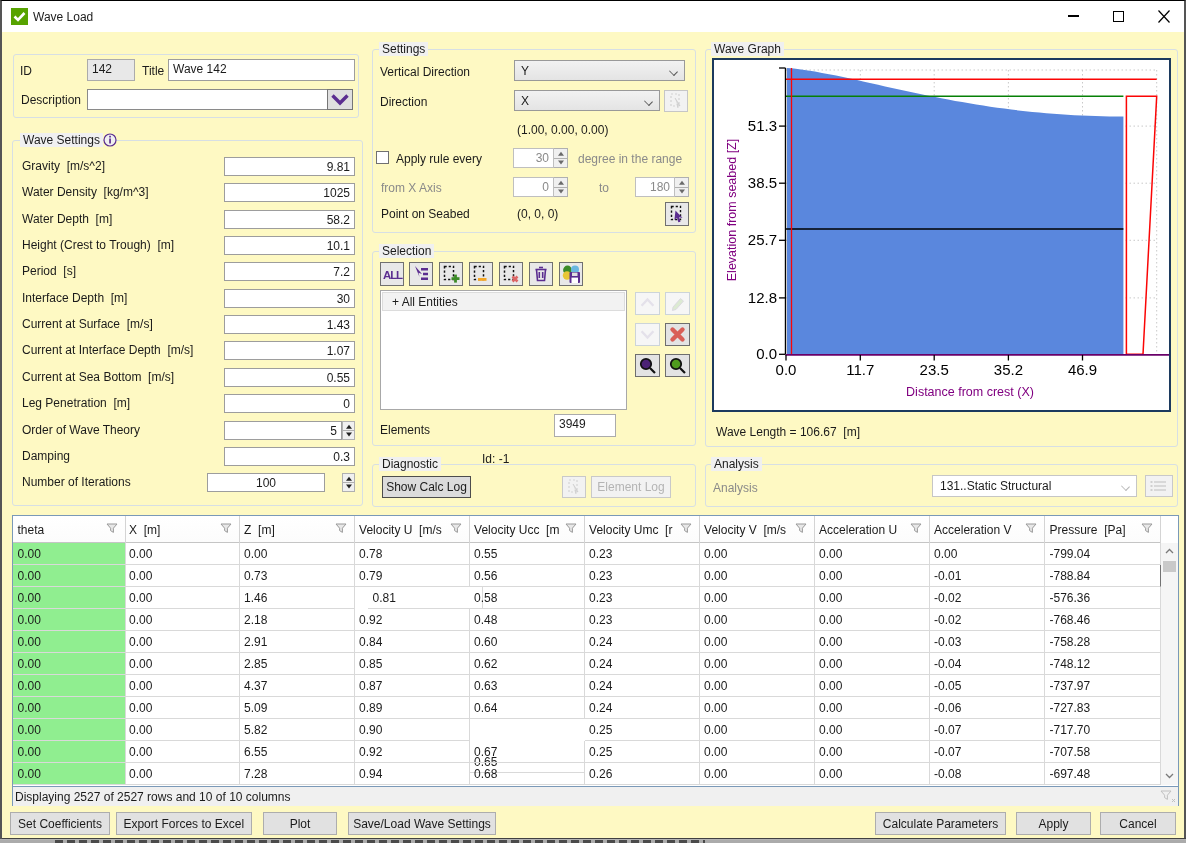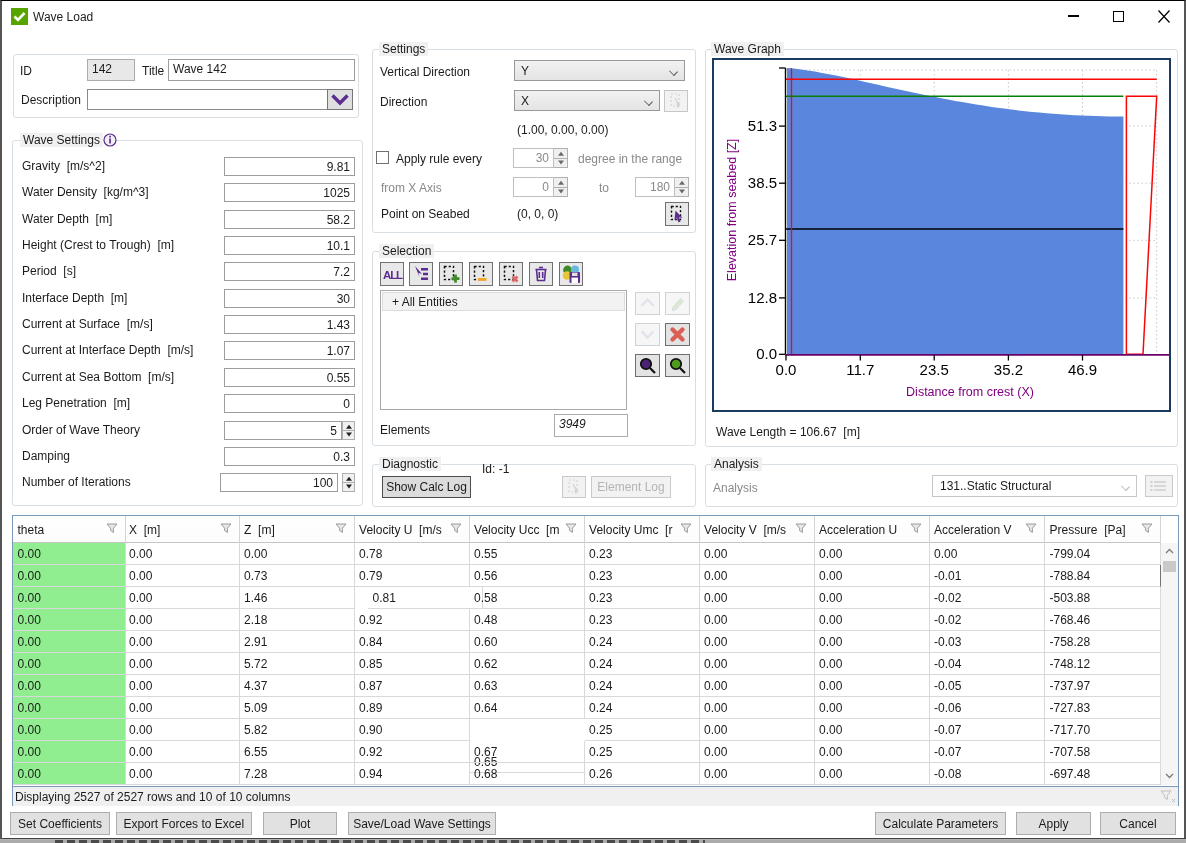--- a/index.html
+++ b/index.html
@@ -1,16 +1,16 @@
 <!DOCTYPE html>
 <html><head><meta charset="utf-8"><style>
 *{margin:0;padding:0;box-sizing:border-box;}
 html,body{width:1186px;height:843px;overflow:hidden;}
 body{font-family:"Liberation Sans",sans-serif;font-size:12px;color:#1b1b1b;background:#bfbfbf;}
-#win{position:absolute;left:0;top:0;width:1186px;height:840px;background:#ffffff;border-left:2px solid #555;border-right:2px solid #555;border-top:1px solid #000;}
+#win{position:absolute;left:0;top:0;width:1186px;height:840px;background:#fef9c3;border-left:2px solid #555;border-right:2px solid #555;border-top:1px solid #000;}
 #title{position:absolute;left:0;top:0;width:100%;height:31px;background:#fff;}
 .abs{position:absolute;}
 .lbl{position:absolute;white-space:nowrap;}
 .gb{position:absolute;border:1px solid #d7dfe4;border-radius:3px;}
 .gbl{position:absolute;background:#f0f0f0;padding:0 3px;white-space:nowrap;}
 .tb{position:absolute;background:#fff;border:1px solid #9d9d9d;text-align:right;padding:2px 4px 0 4px;}
 .tbl{text-align:left;}
 .combo{position:absolute;border:1px solid #999;background:linear-gradient(#f2f2f2,#e4e4e4);padding:3px 0 0 6px;}
 .chev{position:absolute;right:7px;top:7px;width:7px;height:7px;border-right:1.4px solid #555;border-bottom:1.4px solid #555;transform:rotate(45deg) scale(1,0.8);transform-origin:center;}
 .btn{position:absolute;background:#e1e1e1;border:1px solid #adadad;text-align:center;color:#1b1b1b;}
@@ -83,21 +83,21 @@
       <div>
         <span class="uar" style="border-bottom-color:#222;"></span>
       </div>
       <div>
         <span class="dar" style="border-top-color:#222;"></span>
       </div>
     </div>
 <div class="lbl" style="left:20px;top:448px;">Damping</div>
 <div class="tb" style="left:222px;top:446px;width:131px;height:19px;">0.3</div>
 <div class="lbl" style="left:20px;top:474px;">Number of Iterations</div>
-<div class="tb" style="left:218px;top:472px;width:118px;height:19px;">100</div>
+<div class="tb" style="left:205px;top:472px;width:118px;height:19px;text-align:center;">100</div>
 <div class="spinc" style="left:340px;top:472px;width:13px;height:19px;border-left:1px solid #b0b0b0;">
       <div>
         <span class="uar" style="border-bottom-color:#222;"></span>
       </div>
       <div>
         <span class="dar" style="border-top-color:#222;"></span>
       </div>
     </div>
 
 <div class="gb" style="left:370px;top:48px;width:324px;height:184px;"></div>
@@ -213,26 +213,26 @@
       </svg></div>
 <div class="abs" style="left:633px;top:353px;width:25px;height:23px;background:#e3e3e3;border:1px solid #6e6e6e;text-align:center;"><svg width="23" height="21" viewBox="0 0 23 21">
         <circle cx="10" cy="9" r="5.2" fill="#4b2275" stroke="#111" stroke-width="1.8"></circle>
         <path d="M14 13 L19 18" stroke="#111" stroke-width="2.2"></path>
       </svg></div>
 <div class="abs" style="left:663px;top:353px;width:25px;height:23px;background:#e3e3e3;border:1px solid #6e6e6e;text-align:center;"><svg width="23" height="21" viewBox="0 0 23 21">
         <circle cx="10" cy="9" r="5.2" fill="#4f9b1e" stroke="#111" stroke-width="1.8"></circle>
         <path d="M14 13 L19 18" stroke="#111" stroke-width="2.2"></path>
       </svg></div>
 <div class="lbl" style="left:378px;top:422px;">Elements</div>
-<div class="tb tbl" style="left:552px;top:413px;width:74px;height:23px;border-color:#ababab;font-style:italic;">3949</div>
+<div class="tb tbl" style="left:552px;top:413px;width:62px;height:23px;border-color:#ababab;">3949</div>
 
 <div class="gb" style="left:370px;top:463px;width:324px;height:43px;"></div>
 <div class="gbl" style="left:377px;top:456px;">Diagnostic</div>
 <div class="btn" style="left:380px;top:475px;width:89px;height:22px;border-color:#4d4d4d;background:#dcdcdc;padding-top:3px;">Show Calc Log</div>
-<div class="lbl" style="left:480px;top:461px;">Id: -1</div>
+<div class="lbl" style="left:480px;top:451px;">Id: -1</div>
 <div class="abs" style="left:560px;top:475px;width:24px;height:22px;background:#f2f2f2;border:1px solid #c9c9c9;">
  <svg width="22" height="20" viewBox="0 0 22 20">
         <rect x="6" y="3" width="8" height="12" fill="none" stroke="#d4d4d4" stroke-width="1.2" stroke-dasharray="2,2"></rect>
         <path d="M10 7 L15 15 L12 13 L13 17" stroke="#d0d0d0" fill="#e0e0e0" stroke-width="1"></path>
       </svg>
 </div>
 <div class="btn" style="left:589px;top:475px;width:80px;height:22px;border-color:#c9c9c9;background:#f2f2f2;color:#b4b4b4;padding-top:3px;">Element Log</div>
 
 <div class="gb" style="left:703px;top:48px;width:473px;height:398px;"></div>
 <div class="gbl" style="left:709px;top:41px;">Wave Graph</div>
@@ -359,21 +359,21 @@
 <div class="abs" style="left:1043px;top:563.5px;width:115.9px;height:22.1px;border-right:1px solid #737373;border-bottom:1px solid #d9d9d9;padding:4px 0 0 4.5px;overflow:hidden;">-788.84</div>
 <div class="abs" style="left:11px;top:585.6px;width:112.6px;height:22.1px;background:#90ee90;border-right:1px solid #d9d9d9;border-bottom:1px solid #d9d9d9;padding:4px 0 0 4.5px;overflow:hidden;">0.00</div>
 <div class="abs" style="left:122.6px;top:585.6px;width:115.0px;height:22.1px;border-right:1px solid #d9d9d9;border-bottom:1px solid #d9d9d9;padding:4px 0 0 4.5px;overflow:hidden;">0.00</div>
 <div class="abs" style="left:237.6px;top:585.6px;width:115.0px;height:22.1px;border-right:1px solid #d9d9d9;border-bottom:1px solid #d9d9d9;padding:4px 0 0 4.5px;overflow:hidden;">1.46</div>
 <div class="abs" style="left:366px;top:585.6px;width:115.0px;height:22.1px;border-right:1px solid #d9d9d9;border-bottom:1px solid #d9d9d9;padding:4px 0 0 4.5px;overflow:hidden;">0.81</div>
 <div class="abs" style="left:467.6px;top:585.6px;width:115.0px;height:22.1px;border-right:1px solid #d9d9d9;border-bottom:1px solid #d9d9d9;padding:4px 0 0 4.5px;overflow:hidden;">0.58</div>
 <div class="abs" style="left:582.6px;top:585.6px;width:115.0px;height:22.1px;border-right:1px solid #d9d9d9;border-bottom:1px solid #d9d9d9;padding:4px 0 0 4.5px;overflow:hidden;">0.23</div>
 <div class="abs" style="left:697.6px;top:585.6px;width:115.0px;height:22.1px;border-right:1px solid #d9d9d9;border-bottom:1px solid #d9d9d9;padding:4px 0 0 4.5px;overflow:hidden;">0.00</div>
 <div class="abs" style="left:812.6px;top:585.6px;width:115.0px;height:22.1px;border-right:1px solid #d9d9d9;border-bottom:1px solid #d9d9d9;padding:4px 0 0 4.5px;overflow:hidden;">0.00</div>
 <div class="abs" style="left:927.6px;top:585.6px;width:115.4px;height:22.1px;border-right:1px solid #d9d9d9;border-bottom:1px solid #d9d9d9;padding:4px 0 0 4.5px;overflow:hidden;">-0.02</div>
-<div class="abs" style="left:1043px;top:585.6px;width:115.9px;height:22.1px;border-right:1px solid #d9d9d9;border-bottom:1px solid #d9d9d9;padding:4px 0 0 4.5px;overflow:hidden;">-503.88</div>
+<div class="abs" style="left:1043px;top:585.6px;width:115.9px;height:22.1px;border-right:1px solid #d9d9d9;border-bottom:1px solid #d9d9d9;padding:4px 0 0 4.5px;overflow:hidden;">-576.36</div>
 <div class="abs" style="left:11px;top:607.6px;width:112.6px;height:22.1px;background:#90ee90;border-right:1px solid #d9d9d9;border-bottom:1px solid #d9d9d9;padding:4px 0 0 4.5px;overflow:hidden;">0.00</div>
 <div class="abs" style="left:122.6px;top:607.6px;width:115.0px;height:22.1px;border-right:1px solid #d9d9d9;border-bottom:1px solid #d9d9d9;padding:4px 0 0 4.5px;overflow:hidden;">0.00</div>
 <div class="abs" style="left:237.6px;top:607.6px;width:115.0px;height:22.1px;border-right:1px solid #d9d9d9;border-bottom:1px solid #d9d9d9;padding:4px 0 0 4.5px;overflow:hidden;">2.18</div>
 <div class="abs" style="left:352.6px;top:607.6px;width:115.0px;height:22.1px;border-right:1px solid #d9d9d9;border-bottom:1px solid #d9d9d9;padding:4px 0 0 4.5px;overflow:hidden;">0.92</div>
 <div class="abs" style="left:467.6px;top:607.6px;width:115.0px;height:22.1px;border-right:1px solid #d9d9d9;border-bottom:1px solid #d9d9d9;padding:4px 0 0 4.5px;overflow:hidden;">0.48</div>
 <div class="abs" style="left:582.6px;top:607.6px;width:115.0px;height:22.1px;border-right:1px solid #d9d9d9;border-bottom:1px solid #d9d9d9;padding:4px 0 0 4.5px;overflow:hidden;">0.23</div>
 <div class="abs" style="left:697.6px;top:607.6px;width:115.0px;height:22.1px;border-right:1px solid #d9d9d9;border-bottom:1px solid #d9d9d9;padding:4px 0 0 4.5px;overflow:hidden;">0.00</div>
 <div class="abs" style="left:812.6px;top:607.6px;width:115.0px;height:22.1px;border-right:1px solid #d9d9d9;border-bottom:1px solid #d9d9d9;padding:4px 0 0 4.5px;overflow:hidden;">0.00</div>
 <div class="abs" style="left:927.6px;top:607.6px;width:115.4px;height:22.1px;border-right:1px solid #d9d9d9;border-bottom:1px solid #d9d9d9;padding:4px 0 0 4.5px;overflow:hidden;">-0.02</div>
 <div class="abs" style="left:1043px;top:607.6px;width:115.9px;height:22.1px;border-right:1px solid #d9d9d9;border-bottom:1px solid #d9d9d9;padding:4px 0 0 4.5px;overflow:hidden;">-768.46</div>
@@ -382,21 +382,21 @@
 <div class="abs" style="left:237.6px;top:629.7px;width:115.0px;height:22.1px;border-right:1px solid #d9d9d9;border-bottom:1px solid #d9d9d9;padding:4px 0 0 4.5px;overflow:hidden;">2.91</div>
 <div class="abs" style="left:352.6px;top:629.7px;width:115.0px;height:22.1px;border-right:1px solid #d9d9d9;border-bottom:1px solid #d9d9d9;padding:4px 0 0 4.5px;overflow:hidden;">0.84</div>
 <div class="abs" style="left:467.6px;top:629.7px;width:115.0px;height:22.1px;border-right:1px solid #d9d9d9;border-bottom:1px solid #d9d9d9;padding:4px 0 0 4.5px;overflow:hidden;">0.60</div>
 <div class="abs" style="left:582.6px;top:629.7px;width:115.0px;height:22.1px;border-right:1px solid #d9d9d9;border-bottom:1px solid #d9d9d9;padding:4px 0 0 4.5px;overflow:hidden;">0.24</div>
 <div class="abs" style="left:697.6px;top:629.7px;width:115.0px;height:22.1px;border-right:1px solid #d9d9d9;border-bottom:1px solid #d9d9d9;padding:4px 0 0 4.5px;overflow:hidden;">0.00</div>
 <div class="abs" style="left:812.6px;top:629.7px;width:115.0px;height:22.1px;border-right:1px solid #d9d9d9;border-bottom:1px solid #d9d9d9;padding:4px 0 0 4.5px;overflow:hidden;">0.00</div>
 <div class="abs" style="left:927.6px;top:629.7px;width:115.4px;height:22.1px;border-right:1px solid #d9d9d9;border-bottom:1px solid #d9d9d9;padding:4px 0 0 4.5px;overflow:hidden;">-0.03</div>
 <div class="abs" style="left:1043px;top:629.7px;width:115.9px;height:22.1px;border-right:1px solid #d9d9d9;border-bottom:1px solid #d9d9d9;padding:4px 0 0 4.5px;overflow:hidden;">-758.28</div>
 <div class="abs" style="left:11px;top:651.8px;width:112.6px;height:22.1px;background:#90ee90;border-right:1px solid #d9d9d9;border-bottom:1px solid #d9d9d9;padding:4px 0 0 4.5px;overflow:hidden;">0.00</div>
 <div class="abs" style="left:122.6px;top:651.8px;width:115.0px;height:22.1px;border-right:1px solid #d9d9d9;border-bottom:1px solid #d9d9d9;padding:4px 0 0 4.5px;overflow:hidden;">0.00</div>
-<div class="abs" style="left:237.6px;top:651.8px;width:115.0px;height:22.1px;border-right:1px solid #d9d9d9;border-bottom:1px solid #d9d9d9;padding:4px 0 0 4.5px;overflow:hidden;">5.72</div>
+<div class="abs" style="left:237.6px;top:651.8px;width:115.0px;height:22.1px;border-right:1px solid #d9d9d9;border-bottom:1px solid #d9d9d9;padding:4px 0 0 4.5px;overflow:hidden;">2.85</div>
 <div class="abs" style="left:352.6px;top:651.8px;width:115.0px;height:22.1px;border-right:1px solid #d9d9d9;border-bottom:1px solid #d9d9d9;padding:4px 0 0 4.5px;overflow:hidden;">0.85</div>
 <div class="abs" style="left:467.6px;top:651.8px;width:115.0px;height:22.1px;border-right:1px solid #d9d9d9;border-bottom:1px solid #d9d9d9;padding:4px 0 0 4.5px;overflow:hidden;">0.62</div>
 <div class="abs" style="left:582.6px;top:651.8px;width:115.0px;height:22.1px;border-right:1px solid #d9d9d9;border-bottom:1px solid #d9d9d9;padding:4px 0 0 4.5px;overflow:hidden;">0.24</div>
 <div class="abs" style="left:697.6px;top:651.8px;width:115.0px;height:22.1px;border-right:1px solid #d9d9d9;border-bottom:1px solid #d9d9d9;padding:4px 0 0 4.5px;overflow:hidden;">0.00</div>
 <div class="abs" style="left:812.6px;top:651.8px;width:115.0px;height:22.1px;border-right:1px solid #d9d9d9;border-bottom:1px solid #d9d9d9;padding:4px 0 0 4.5px;overflow:hidden;">0.00</div>
 <div class="abs" style="left:927.6px;top:651.8px;width:115.4px;height:22.1px;border-right:1px solid #d9d9d9;border-bottom:1px solid #d9d9d9;padding:4px 0 0 4.5px;overflow:hidden;">-0.04</div>
 <div class="abs" style="left:1043px;top:651.8px;width:115.9px;height:22.1px;border-right:1px solid #d9d9d9;border-bottom:1px solid #d9d9d9;padding:4px 0 0 4.5px;overflow:hidden;">-748.12</div>
 <div class="abs" style="left:11px;top:673.8px;width:112.6px;height:22.1px;background:#90ee90;border-right:1px solid #d9d9d9;border-bottom:1px solid #d9d9d9;padding:4px 0 0 4.5px;overflow:hidden;">0.00</div>
 <div class="abs" style="left:122.6px;top:673.8px;width:115.0px;height:22.1px;border-right:1px solid #d9d9d9;border-bottom:1px solid #d9d9d9;padding:4px 0 0 4.5px;overflow:hidden;">0.00</div>
 <div class="abs" style="left:237.6px;top:673.8px;width:115.0px;height:22.1px;border-right:1px solid #d9d9d9;border-bottom:1px solid #d9d9d9;padding:4px 0 0 4.5px;overflow:hidden;">4.37</div>

